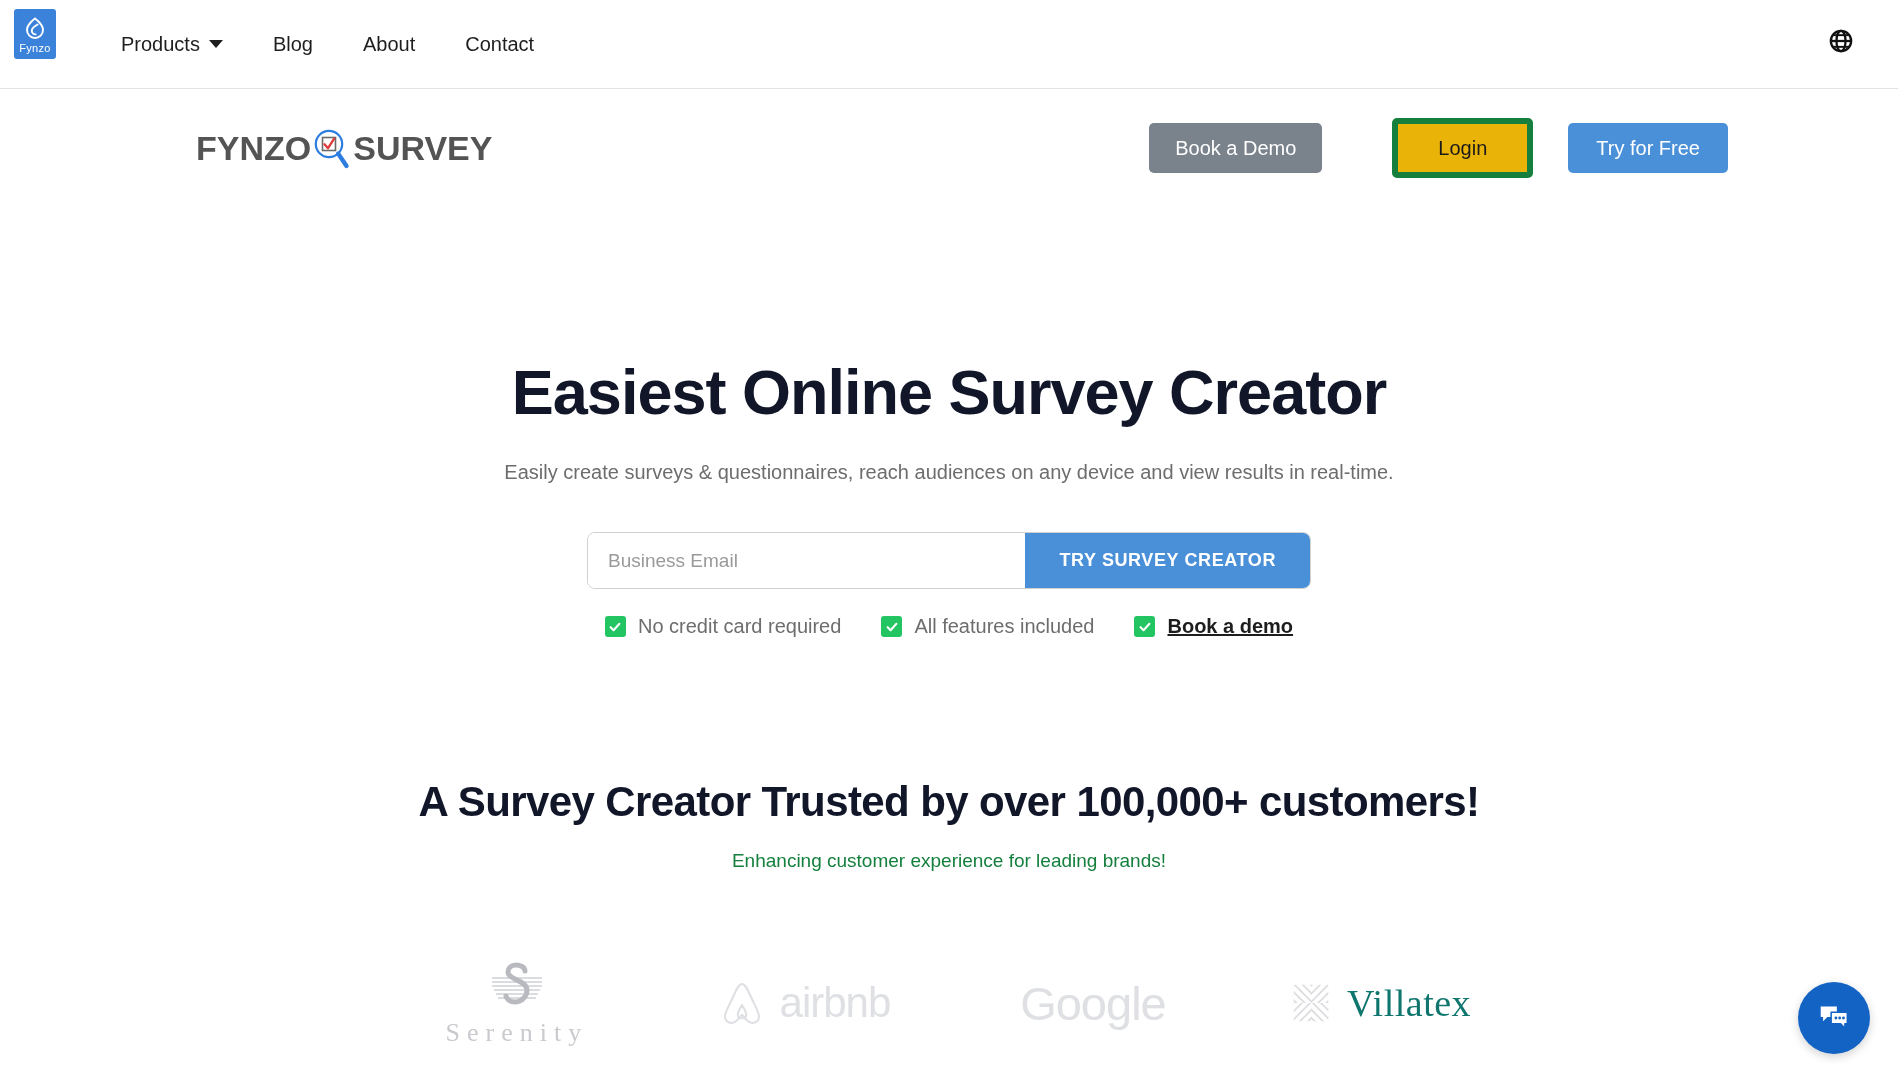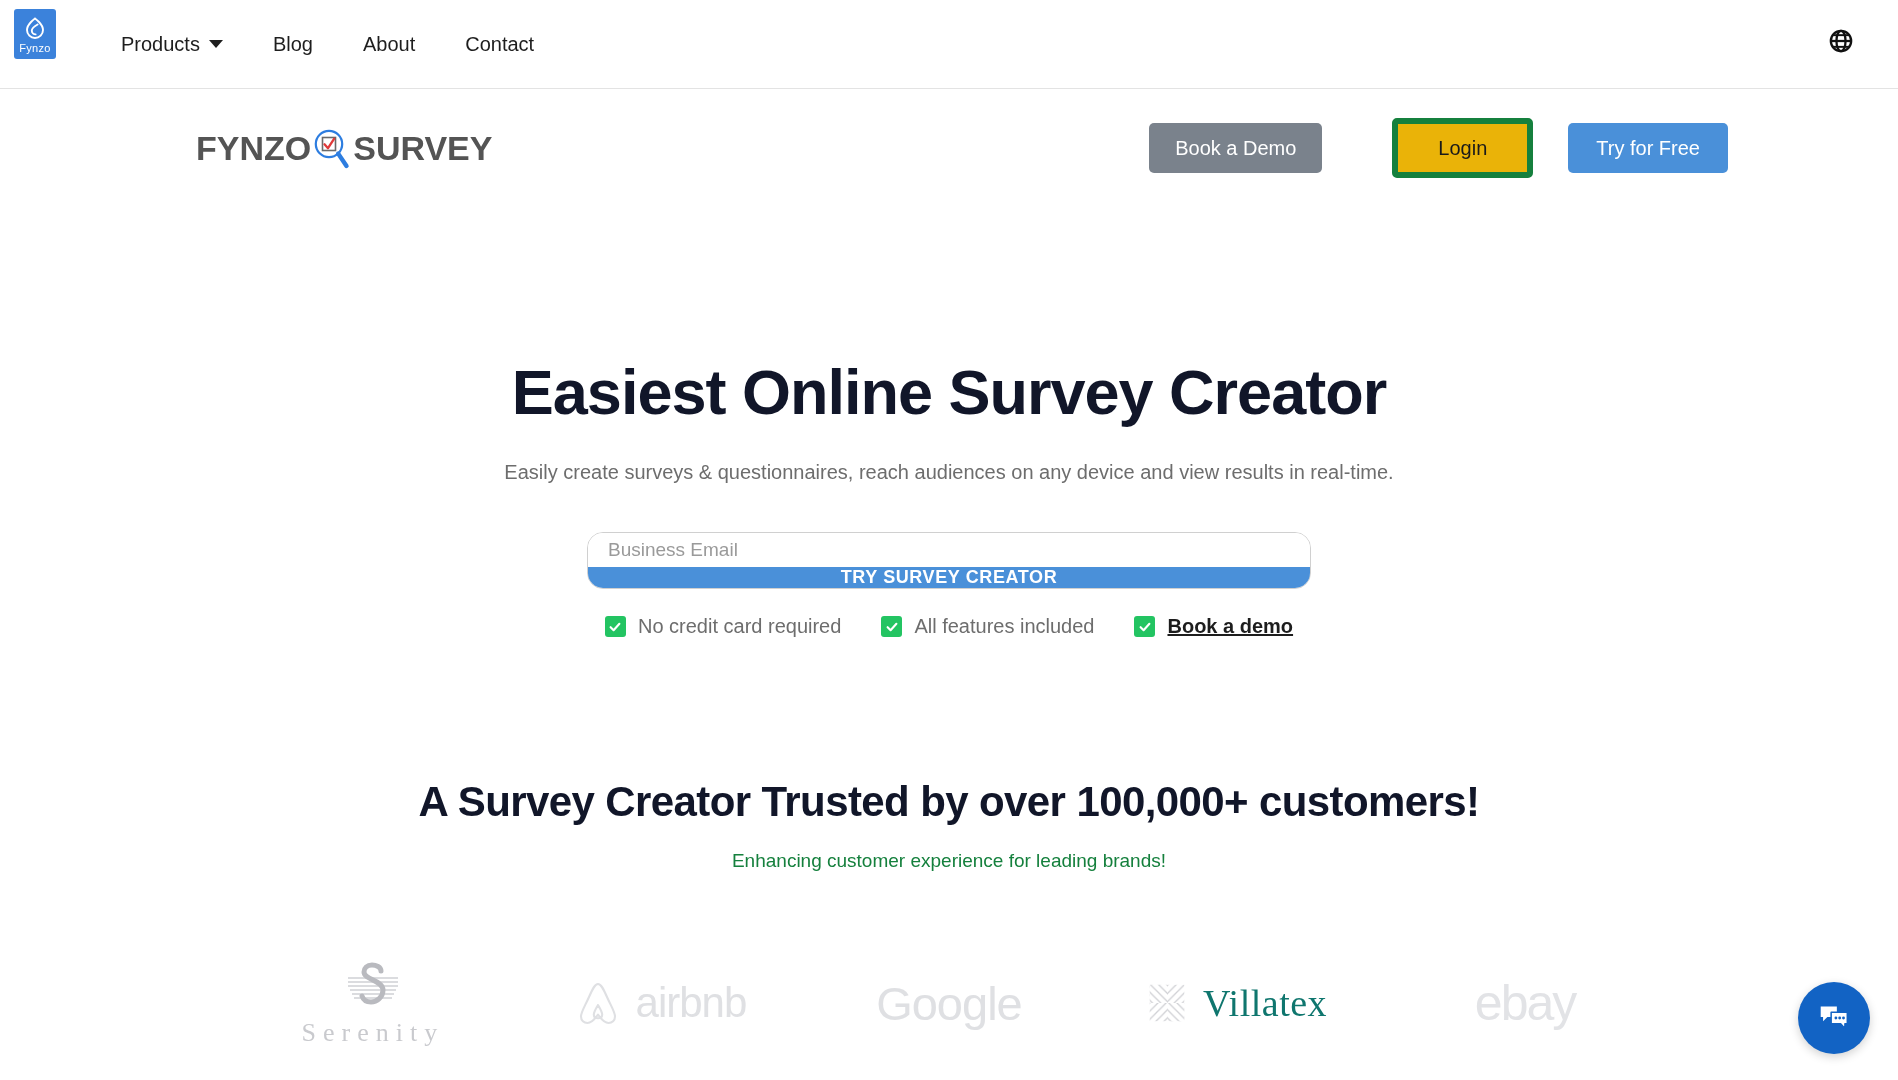--- a/index.html
+++ b/index.html
@@ -186,24 +186,23 @@
   .signup-row {
     margin-top: 48px;
     display: flex;
     justify-content: center;
   }
   .signup-form {
     display: flex;
     width: 724px;
     height: 57px;
     border: 1px solid #d0d0d0;
-    border-radius: 16px;
+    border-radius: 8px;
     overflow: hidden;
     background: #ffffff;
-    flex-direction: column;
   }
   .email-input {
     flex: 1;
     border: none;
     outline: none;
     padding: 0 20px;
     font-size: 19px;
     color: #333;
     font-family: "Liberation Sans", sans-serif;
     background: #ffffff;
@@ -469,23 +468,20 @@
             <path d="M0 0 L9 9 M-3 6 L3 12 M6 -3 L12 3" stroke="#cfd0d4" stroke-width="1.4"></path>
           </pattern>
         </defs>
         <rect x="3" y="4" width="38" height="40" fill="url(#weave)"></rect>
         <rect x="3" y="4" width="19" height="20" fill="url(#weave2)"></rect>
         <rect x="22" y="24" width="19" height="20" fill="url(#weave2)"></rect>
       </svg>
       <span class="villatex-word">Villatex</span>
     </div>
 
-    <div class="logo-cell">
-      <span class="ebay-word">ebay</span>
-    </div>
 
   </div>
 </section>
 
 <div class="chat-widget">
   <svg viewBox="0 0 40 40" width="38" height="38">
     <path d="M6 8 H23 V19 H13 L8.5 23.5 V19 H6 Z" fill="#ffffff"></path>
     <path d="M17 14 H34 V26 H31.5 V31 L27 26 H17 Z" fill="#ffffff" stroke="#1263c4" stroke-width="1.6" stroke-linejoin="round"></path>
     <circle cx="22" cy="20" r="1.5" fill="#1263c4"></circle>
     <circle cx="26" cy="20" r="1.5" fill="#1263c4"></circle>

